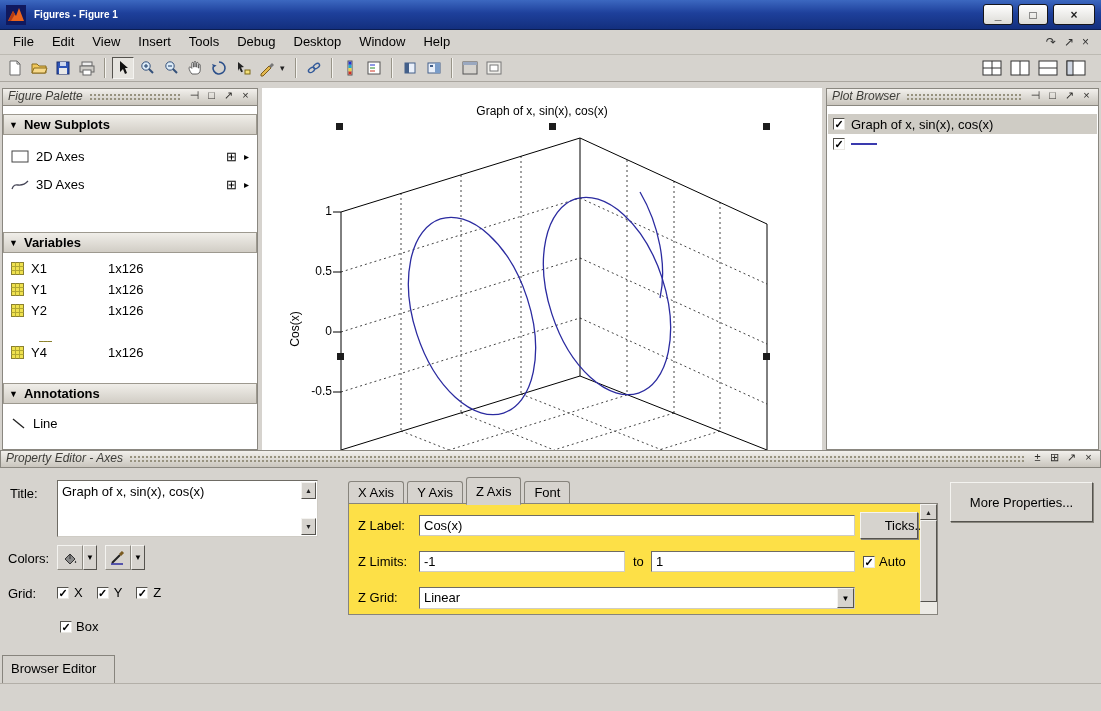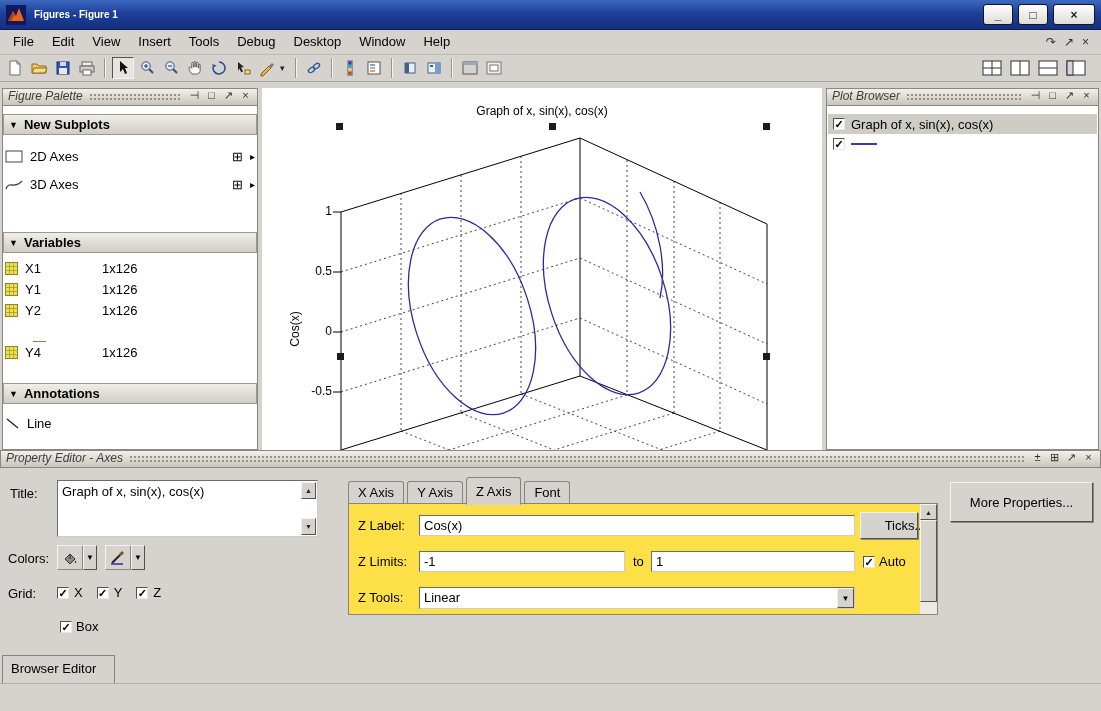--- a/index.html
+++ b/index.html
@@ -72,21 +72,21 @@
   .section-hdr {
     position:absolute; left:0; right:0; height:21px;
     background:linear-gradient(#f0eee9,#d1cdc5);
     border:1px solid #9d998f;
     display:flex; align-items:center; gap:6px; padding:0 5px;
     font-weight:bold;
   }
   .sec-arrow { font-size:9px; }
 
   .fp-row { position:absolute; left:1px; right:1px; height:24px;
-    display:flex; align-items:center; gap:7px; padding:0 1px; background:#fff; }
+    display:flex; align-items:center; gap:7px; padding:0 7px; background:#fff; }
   .fp-spring { flex:1; }
   .var-name { width:70px; }
 
   .cb {
     width:12px; height:12px; background:#fff; flex:0 0 auto;
     border:1px solid; border-color:#55534e #e9e7e2 #e9e7e2 #55534e;
     font-size:11px; line-height:11px; text-align:center; color:#000; font-weight:bold;
   }
 
   
@@ -585,21 +585,21 @@
       </div>
       <span class="pe-label" style="left:284px; top:50px;">to</span>
       <div class="field" style="position:absolute; left:302px; top:47px; width:204px; height:21px;">
         <span>1</span>
       </div>
       <div class="cbrow" style="left:514px; top:50px;">
         <span class="cb">✓</span>
         <span>Auto</span>
       </div>
 
-      <span class="pe-label" style="left:9px; top:86px;">Z Tools:</span>
+      <span class="pe-label" style="left:9px; top:86px;">Z Grid:</span>
       <div class="combo" style="left:70px; top:83px; width:436px; height:22px;">
         <span class="combo-text">Linear</span>
         <span class="combo-btn">▼</span>
       </div>
 
       <span class="cb" style="position:absolute; left:70px; top:130px;"></span>
 
       <div class="vscroll">
         <div class="sb-btn" style="position:absolute; left:0; top:0; width:17px; height:16px;">
             <span>▲</span>

